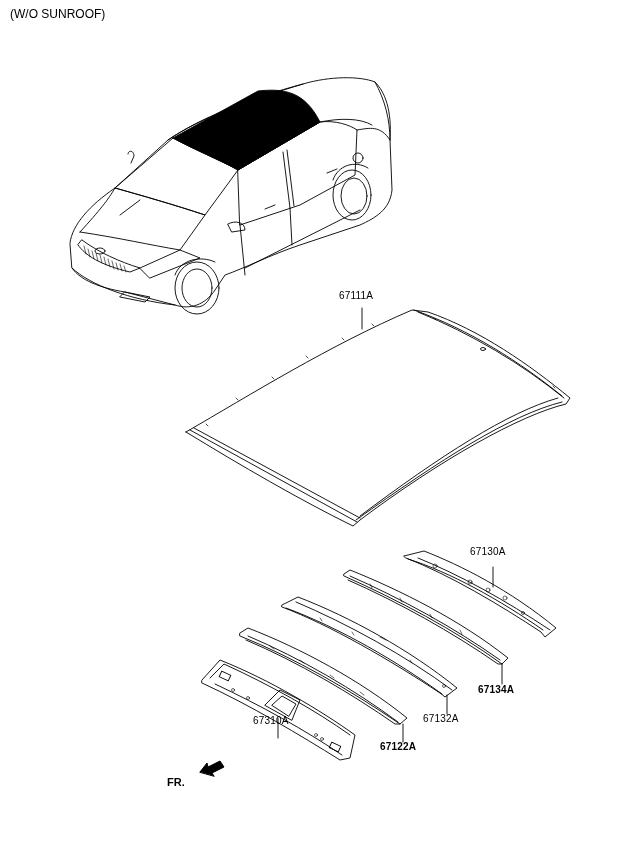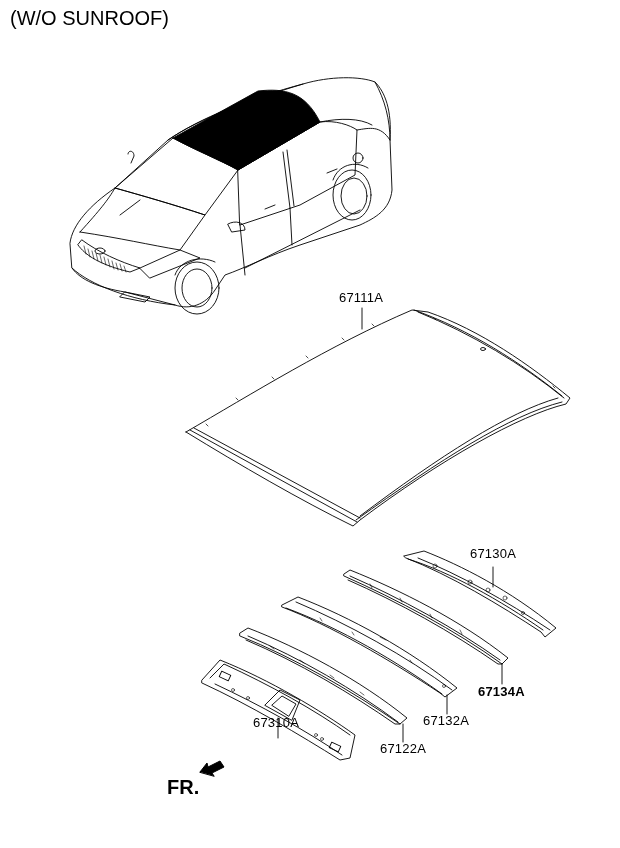--- a/index.html
+++ b/index.html
@@ -1,20 +1,20 @@
 <!DOCTYPE html>
 <html><head>
 <meta charset="utf-8">
 <style>
   html, body { margin:0; padding:0; background:#ffffff; }
   body { width:620px; height:848px; position:relative; overflow:hidden;
          font-family:"Liberation Sans", sans-serif; color:#000; }
-  .note { position:absolute; left:10px; top:7px; font-size:20px; }
-  .lbl { position:absolute; font-size:13px; letter-spacing:0.2px; }
-  .fr { position:absolute; font-size:20px; font-weight:bold; }
+  .note { position:absolute; left:10px; top:7px; font-size:12px; }
+  .lbl { position:absolute; font-size:10px; letter-spacing:0.2px; }
+  .fr { position:absolute; font-size:11px; font-weight:bold; }
   svg { position:absolute; left:0; top:0; }
 </style>
 </head>
 <body>
 
 <div class="note">(W/O SUNROOF)</div>
 
 <svg width="620" height="848" viewBox="0 0 620 848" fill="none" stroke="#000" stroke-width="0.9" stroke-linejoin="round" stroke-linecap="round">
 
   <g>
@@ -172,15 +172,15 @@
     <line x1="278" y1="718" x2="278" y2="738"></line>
   </g>
 
   <path d="M200,772 L207,763 L208,767 L220,761 L224,767 L212,773 L214,776 Z" fill="#000" stroke="#000" stroke-width="1"></path>
 </svg>
 
 <div class="lbl" style="left:339px;top:290px;">67111A</div>
 <div class="lbl" style="left:470px;top:546px;text-align:center;">67130A</div>
 <div class="lbl" style="left:478px;top:684px;font-weight:bold;">67134A</div>
 <div class="lbl" style="left:423px;top:713px;">67132A</div>
-<div class="lbl" style="left:380px;top:741px;">67122A</div>
+<div class="lbl" style="left:380px;top:741px;font-weight:bold;">67122A</div>
 <div class="lbl" style="left:253px;top:715px;">67310A</div>
 <div class="fr" style="left:167px;top:776px;">FR.</div>
 
 </body></html>

